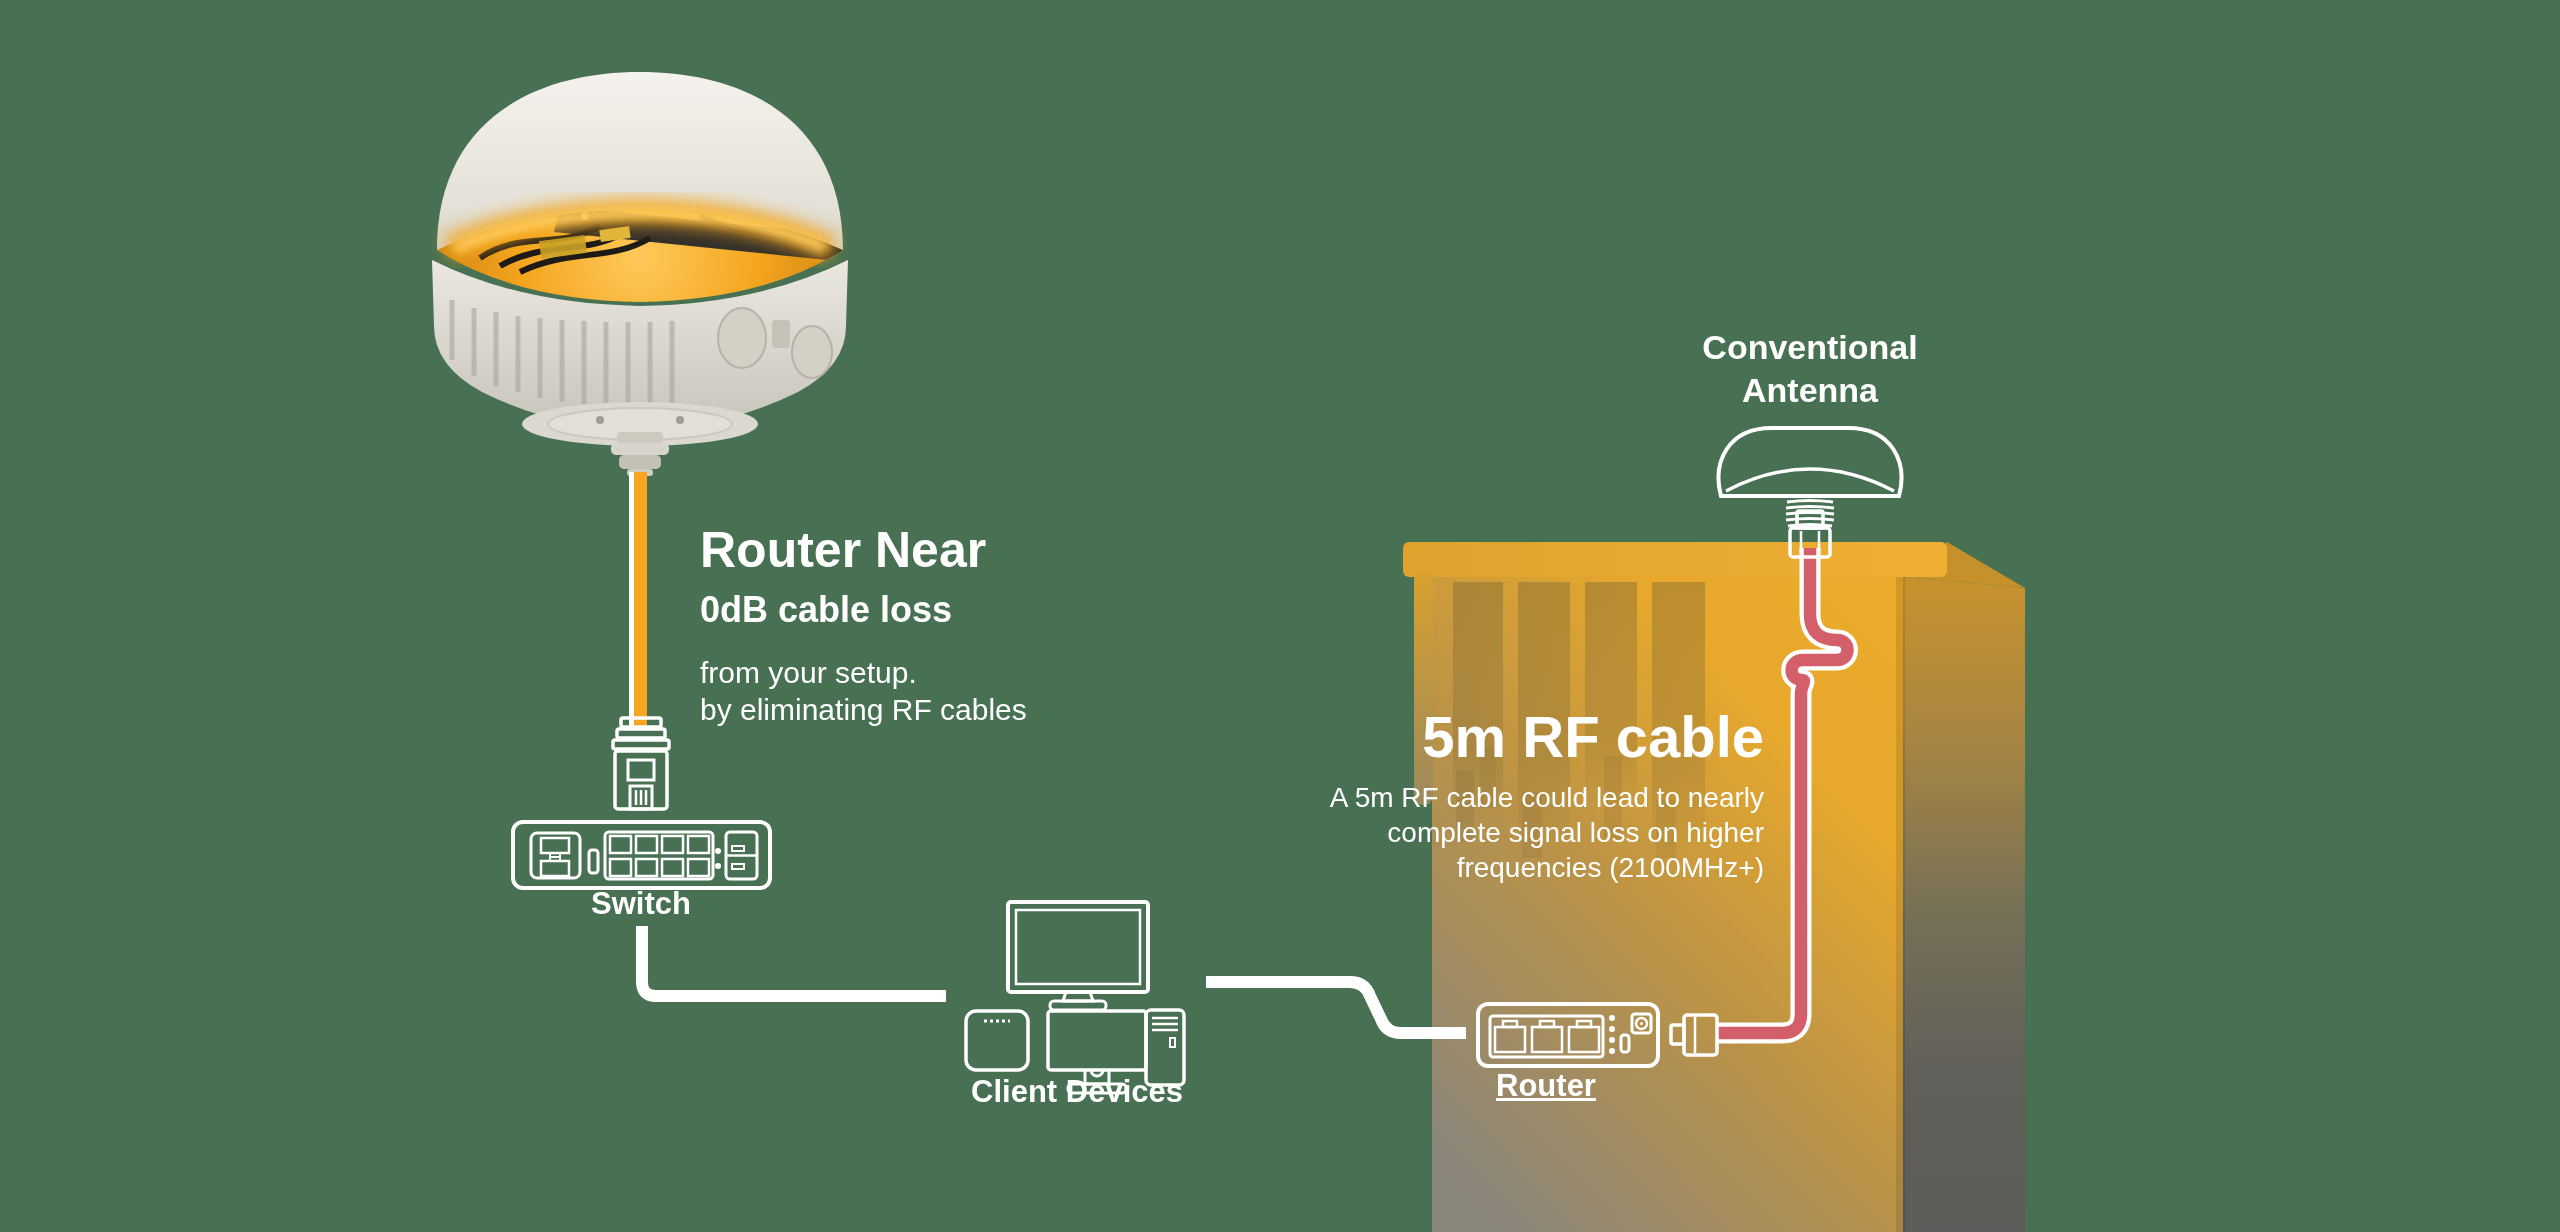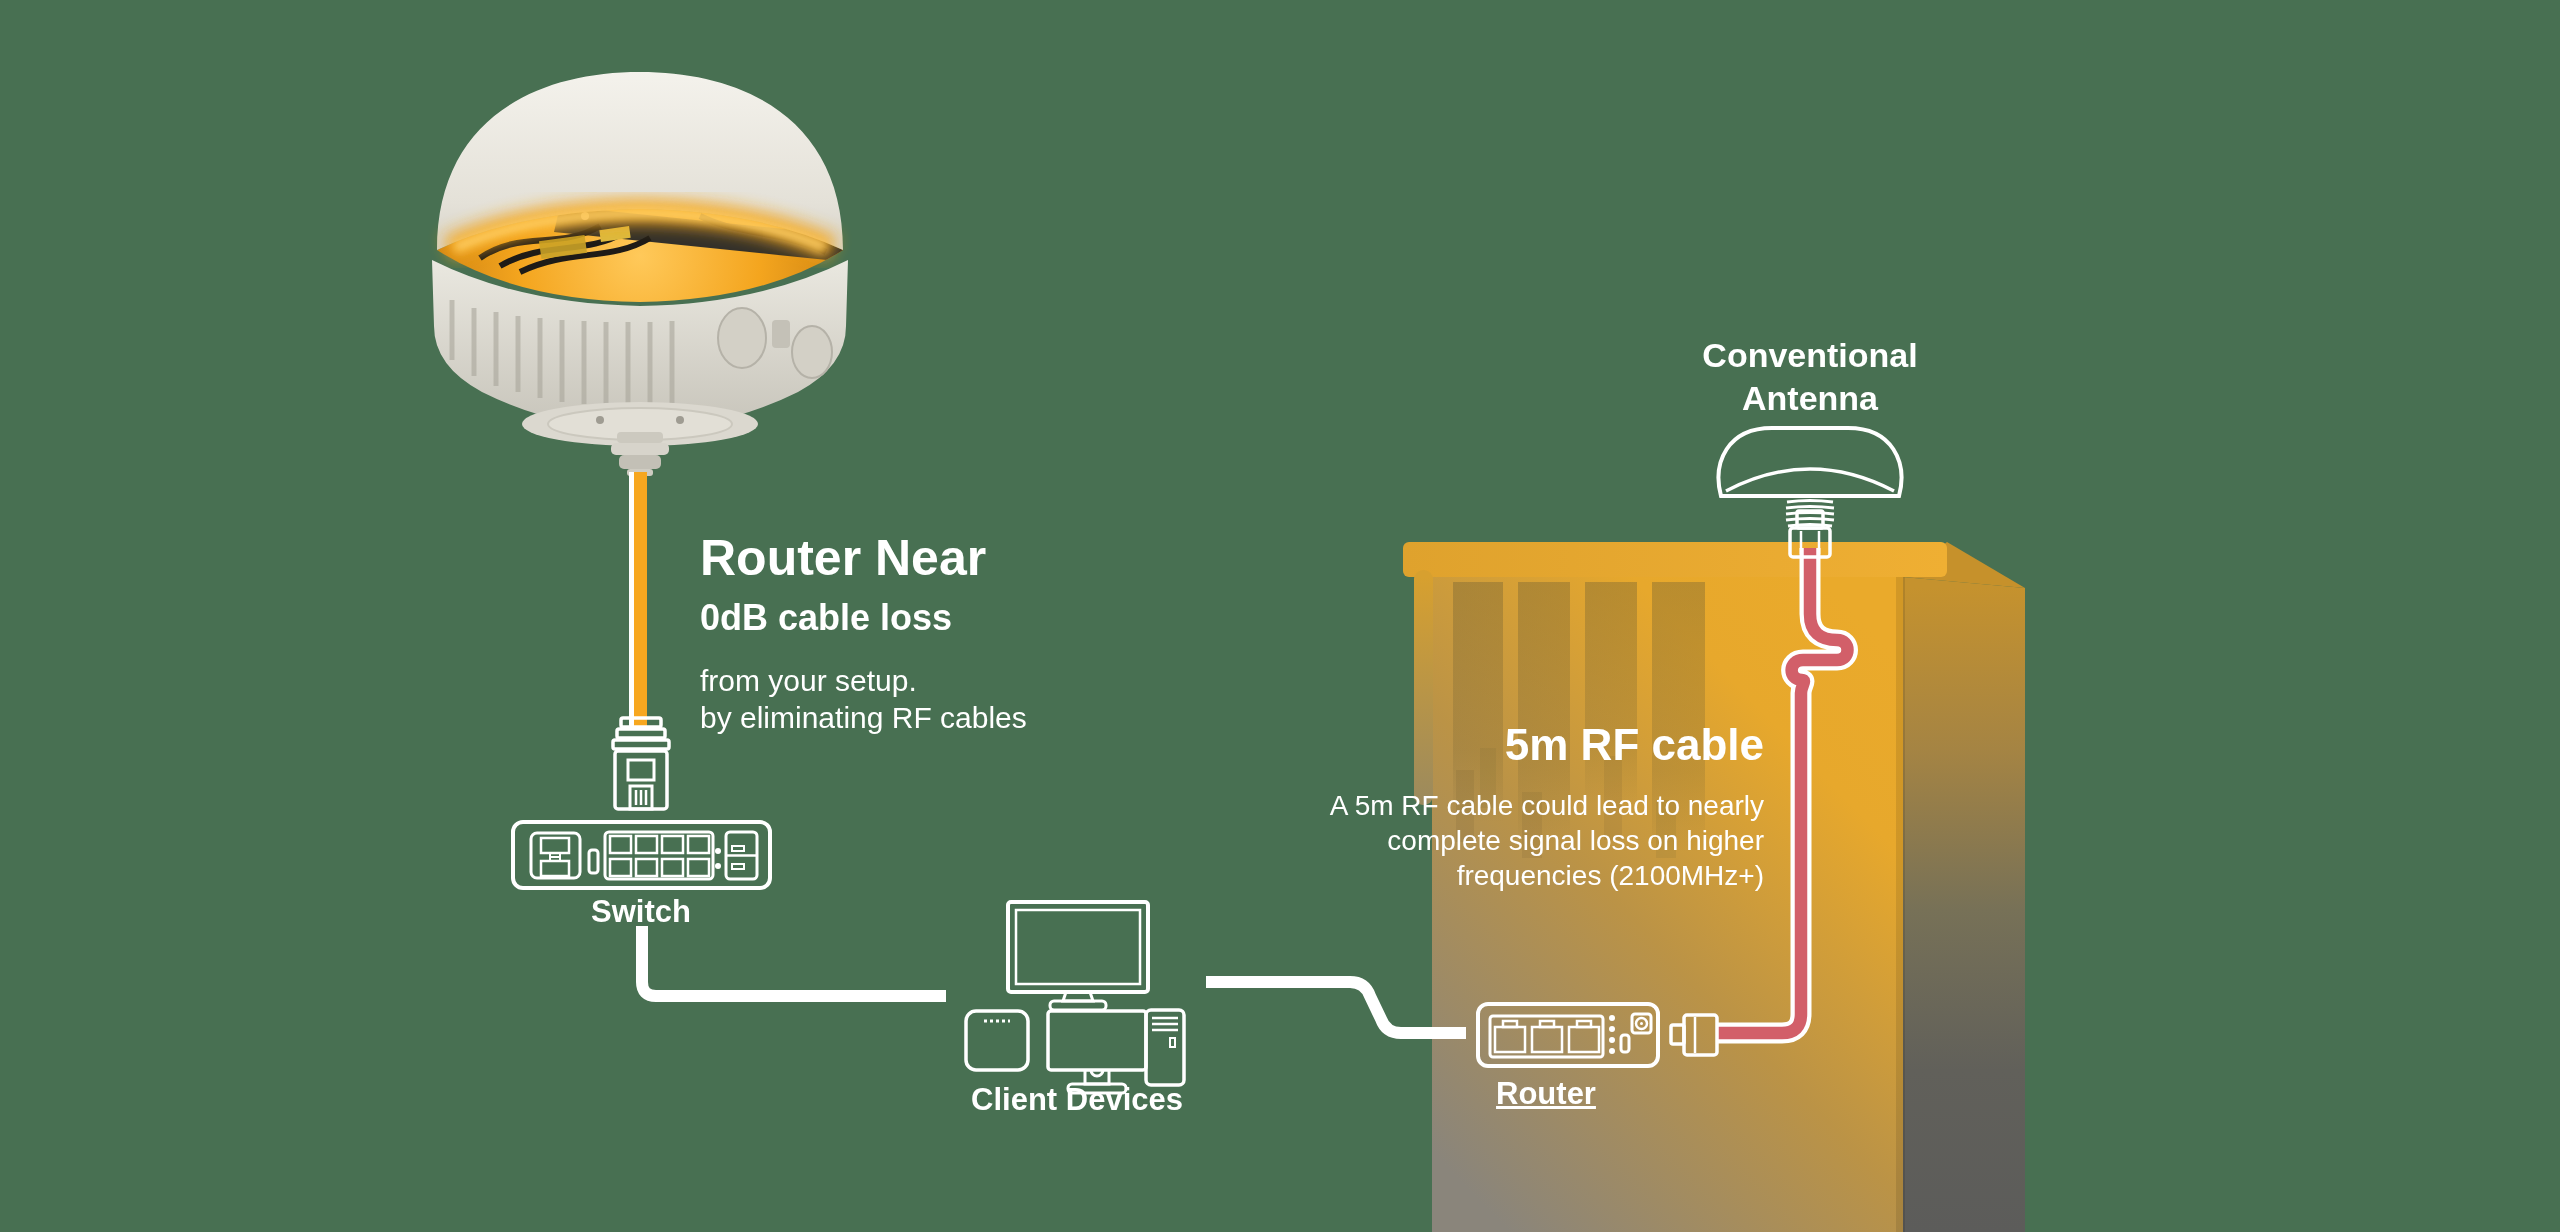--- a/index.html
+++ b/index.html
@@ -2,27 +2,27 @@
 <html><head>
 <meta charset="utf-8">
 <style>
   html,body{margin:0;padding:0;background:#487052;}
   .canvas{
     position:relative;width:2560px;height:1232px;overflow:hidden;
     background:#487052;
     font-family:"Liberation Sans",sans-serif;
   }
   .scene{position:absolute;left:0;top:0;}
-  .txt{position:absolute;color:#fff;margin-top:8px;}
+  .txt{position:absolute;color:#fff;}
   .callout-left{left:700px;top:520px;width:560px;text-align:left;}
   .callout-left .h1{font-size:50px;font-weight:700;line-height:60px;color:#ffffff;}
   .callout-left .h2{font-size:36px;font-weight:700;line-height:60px;color:#ffffff;}
   .callout-left .body{margin-top:14px;font-size:30px;font-weight:400;line-height:37px;color:#ffffff;}
   .callout-right{right:796px;top:712px;width:480px;text-align:right;}
-  .callout-right .h1{font-size:44px;font-weight:700;line-height:50px;color:#ffffff;}
+  .callout-right .h1{font-size:58px;font-weight:700;line-height:50px;color:#ffffff;}
   .callout-right .body{margin-top:18px;font-size:28px;font-weight:400;line-height:35px;color:#ffffff;}
   .device-label{font-size:31px;font-weight:700;text-align:center;color:#ffffff;}
   .label-switch{left:521px;top:886px;width:240px;}
   .label-clients{left:917px;top:1074px;width:320px;}
   .label-router{left:1426px;top:1068px;width:240px;text-decoration:underline;}
   .label-antenna{left:1610px;top:326px;width:400px;font-size:34px;line-height:43px;}
 </style>
 </head>
 <body>
 

